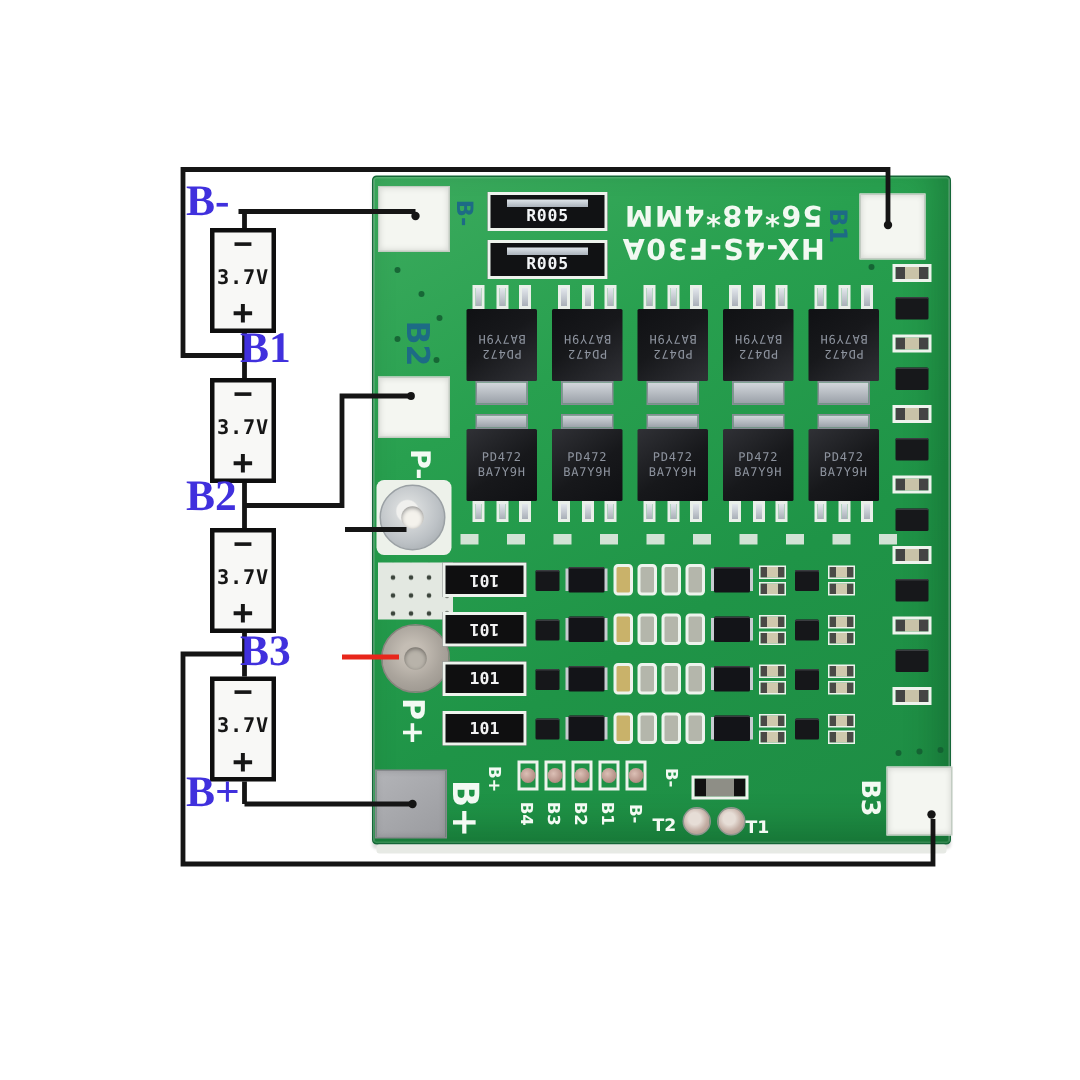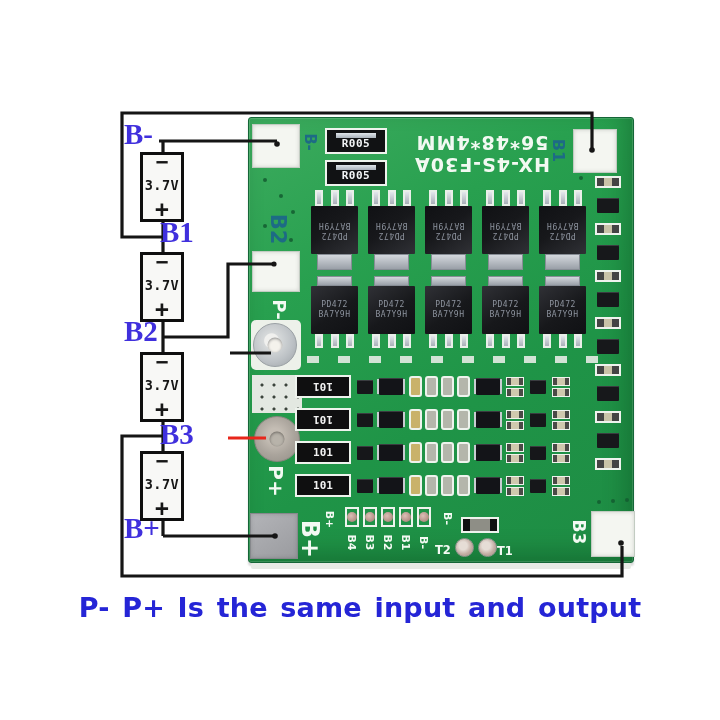--- a/index.html
+++ b/index.html
@@ -26,21 +26,21 @@
   .board::after{content:"";position:absolute;left:2px;right:2px;bottom:-7px;height:6px;
          background:#e7eae5;border-radius:2px;}
   .pad{position:absolute;background:#f4f6f1;border:1px solid #c2ccc2;box-sizing:border-box;
        box-shadow:inset 0 0 4px rgba(0,0,0,.15);}
   .pad.grey{background:linear-gradient(145deg,#b3b4b8,#9a9b9f);border-color:#86888c;}
   .silk{position:absolute;display:flex;align-items:center;justify-content:center;
         color:#f3faf3;font-weight:bold;font-family:"DejaVu Sans",sans-serif;}
   .silk>span{transform:rotate(90deg);white-space:nowrap;display:block;}
   .silk.teal{color:var(--silk-teal);}
   
-  .shunt{position:absolute;left:76px;width:62px;height:26px;border:2.5px solid #eef3ed;background:#111214;
+  .shunt{position:absolute;left:76px;width:80px;height:26px;border:2.5px solid #eef3ed;background:#111214;
          box-sizing:border-box;display:flex;flex-direction:column;align-items:center;justify-content:center;}
   .shunt .stripe{width:70%;height:5px;background:linear-gradient(#dfe5ea,#aab2bb);margin-bottom:1px;}
   .shunt .lbl{color:#f2f4f6;font:bold 11px "DejaVu Sans Mono",monospace;line-height:10px;letter-spacing:.5px;}
   
   .btitle{position:absolute;left:150px;top:6px;width:166px;height:60px;transform:rotate(180deg);
           display:flex;flex-direction:column;align-items:center;justify-content:center;gap:3px;
           color:#f2f9f2;font-weight:bold;font-size:19px;letter-spacing:1px;line-height:1;}
   
   .fets{position:absolute;left:62px;display:flex;gap:10px;}
   .fet{width:47px;display:flex;}
@@ -507,14 +507,13 @@
       <circle cx="275" cy="536" r="2.8"></circle>
     </g>
   </svg>
 
   <div class="node" style="left:124px;top:120px;">B-</div>
   <div class="node" style="left:160px;top:218px;">B1</div>
   <div class="node" style="left:124px;top:317px;">B2</div>
   <div class="node" style="left:160px;top:420px;">B3</div>
   <div class="node" style="left:124px;top:514px;">B+</div>
 
-  <div class="caption">P- P+ Is the same input and output</div>
 </div>
 
 </body></html>

